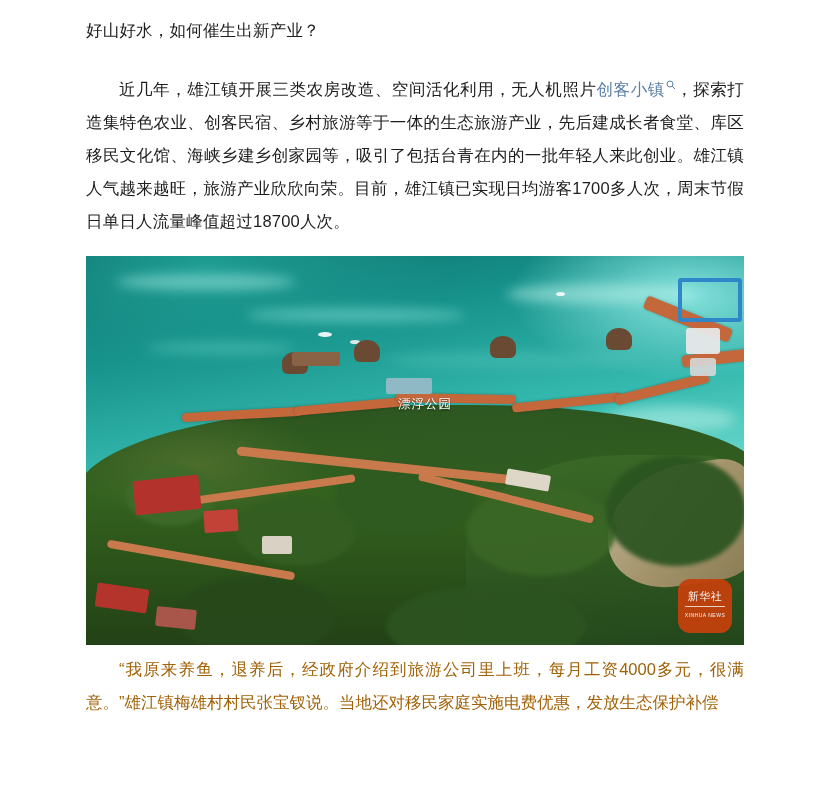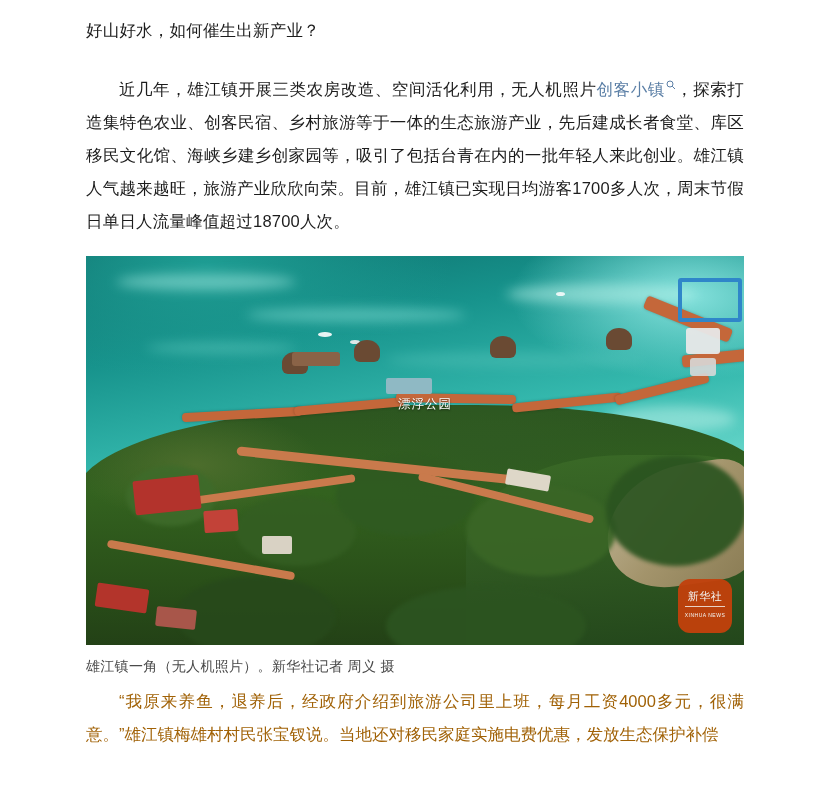--- a/index.html
+++ b/index.html
@@ -284,19 +284,18 @@
         <div class="building" style="left:176px; top:280px; width:30px; height:18px; background:#d9d2c4; border-radius:2px;"></div>
         <div class="building" style="left:420px; top:216px; width:44px; height:16px; background:#ded7c8; border-radius:2px; transform:rotate(10deg);"></div>
 
         <div class="watermark">
           <span>新华社</span>
           <span class="wm-bar"></span>
           <span class="wm-en">XINHUA NEWS</span>
         </div>
       </div>
 
-      <div class="caption">雄江镇一角（无人机照片）。新华社记者 周义 摄</div>
     </div>
 
     <p class="quote-para after-photo">“我原来养鱼，退养后，经政府介绍到旅游公司里上班，每月工资4000多元，很满意。”雄江镇梅雄村村民张宝钗说。当地还对移民家庭实施电费优惠，发放生态保护补偿</p>
 
   </div>
 </div>
 
 </body></html>

